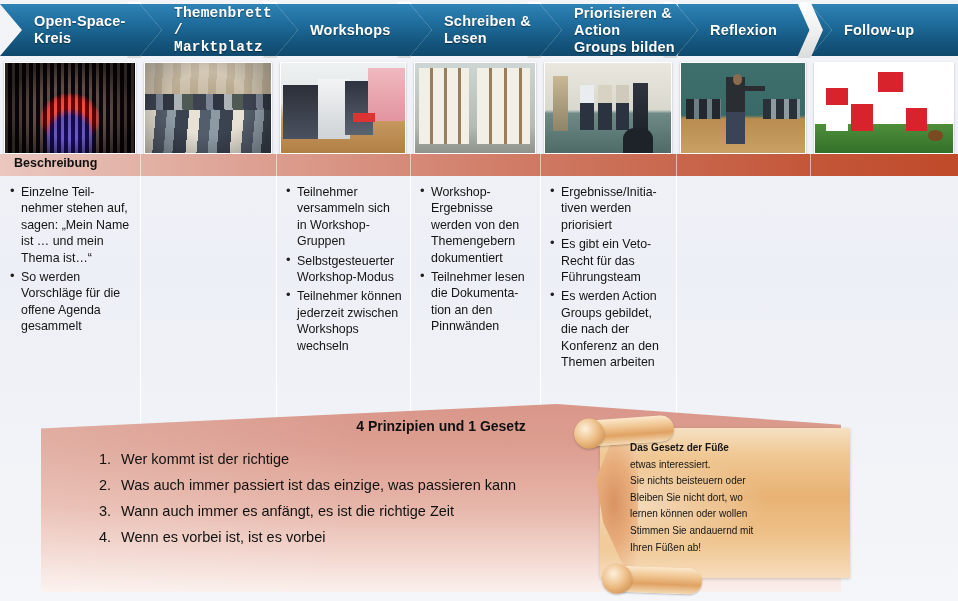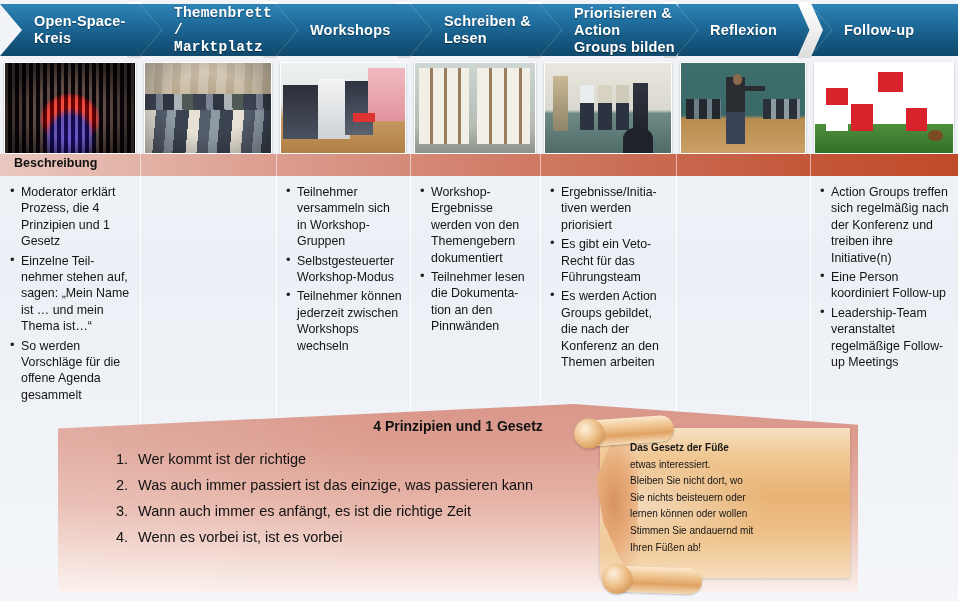--- a/index.html
+++ b/index.html
@@ -69,21 +69,21 @@
     font-size:12.4px;line-height:16.4px;color:#141414;
     padding-left:11px;margin-bottom:3px;
   }
   .col li:before{
     content:"\2022";position:absolute;left:0;top:-1px;
     color:#222;font-size:13px;
   }
 
   
   .banner{
-    position:absolute;left:58px;top:404px;width:800px;height:188px;
+    position:absolute;left:41px;top:404px;width:800px;height:188px;
     z-index:10;
   }
   .banner .shape{
     position:absolute;inset:0;
     background:linear-gradient(180deg,#d9978a 0%,#dc9e90 22%,#e7b6aa 55%,#f2d6ce 80%,#fbf0ec 100%);
     clip-path:polygon(0% 13%,64.5% 0%,100% 11%,100% 100%,0% 100%);
     box-shadow:0 2px 5px rgba(0,0,0,.22);
   }
   .banner .shape-hl{
     position:absolute;inset:0;
@@ -248,21 +248,20 @@
       <div class="seg" style="left: 276px;"></div>
       <div class="seg" style="left: 410px;"></div>
       <div class="seg" style="left: 540px;"></div>
       <div class="seg" style="left: 676px;"></div>
       <div class="seg" style="left: 810px;"></div>
     </div>
 
   <div class="cols">
       <div class="col" style="left: 0px; width: 140px;">
         <ul>
-          <li>Moderator erklärt Prozess, die 4 Prinzipien und 1 Gesetz</li>
           <li>Einzelne Teil­nehmer stehen auf, sagen: „Mein Name ist … und mein Thema ist…“</li>
           <li>So werden Vorschläge für die offene Agenda gesammelt</li>
         </ul>
       </div>
       <div class="col" style="left: 140px; width: 136px;">
         <div class="vline"></div>
       </div>
       <div class="col" style="left: 276px; width: 134px;">
         <div class="vline"></div>
         <ul>
@@ -281,28 +280,20 @@
       <div class="col" style="left: 540px; width: 136px;">
         <div class="vline"></div>
         <ul>
           <li>Ergebnisse/Initia­tiven werden priorisiert</li>
           <li>Es gibt ein Veto-Recht für das Führungsteam</li>
           <li>Es werden Action Groups gebildet, die nach der Konferenz an den Themen arbeiten</li>
         </ul>
       </div>
       <div class="col" style="left: 676px; width: 134px;">
         <div class="vline"></div>
-      </div>
-      <div class="col" style="left: 810px; width: 148px;">
-        <div class="vline"></div>
-        <ul>
-          <li>Action Groups treffen sich regelmäßig nach der Konferenz und treiben ihre Initiative(n)</li>
-          <li>Eine Person koordiniert Follow-up</li>
-          <li>Leadership-Team veranstaltet regelmäßige Follow-up Meetings</li>
-        </ul>
       </div>
     </div>
 
   <div class="banner">
     <div class="shape"></div>
     <div class="shape-hl"></div>
     <div class="banner-title">4 Prinzipien und 1 Gesetz</div>
     <ol>
         <li>Wer kommt ist der richtige</li>
         <li>Was auch immer passiert ist das einzige, was passieren kann</li>
@@ -316,21 +307,21 @@
     <div class="curl-l"></div>
     <div class="roll top">
         <span class="cap"></span>
       </div>
     <div class="roll bot">
         <span class="cap"></span>
       </div>
     <div class="scroll-text">
       <span class="hd">Das Gesetz der Füße</span>
         <span class="ln">etwas interessiert.</span>
+        <span class="ln">Sie nichts beisteuern oder</span>
         <span class="ln">Bleiben Sie nicht dort, wo</span>
-        <span class="ln">Sie nichts beisteuern oder</span>
         <span class="ln">lernen können oder wollen</span>
         <span class="ln">Stimmen Sie andauernd mit</span>
         <span class="ln">Ihren Füßen ab!</span>
       </div>
   </div>
 
 </div>
 
 </body></html>

